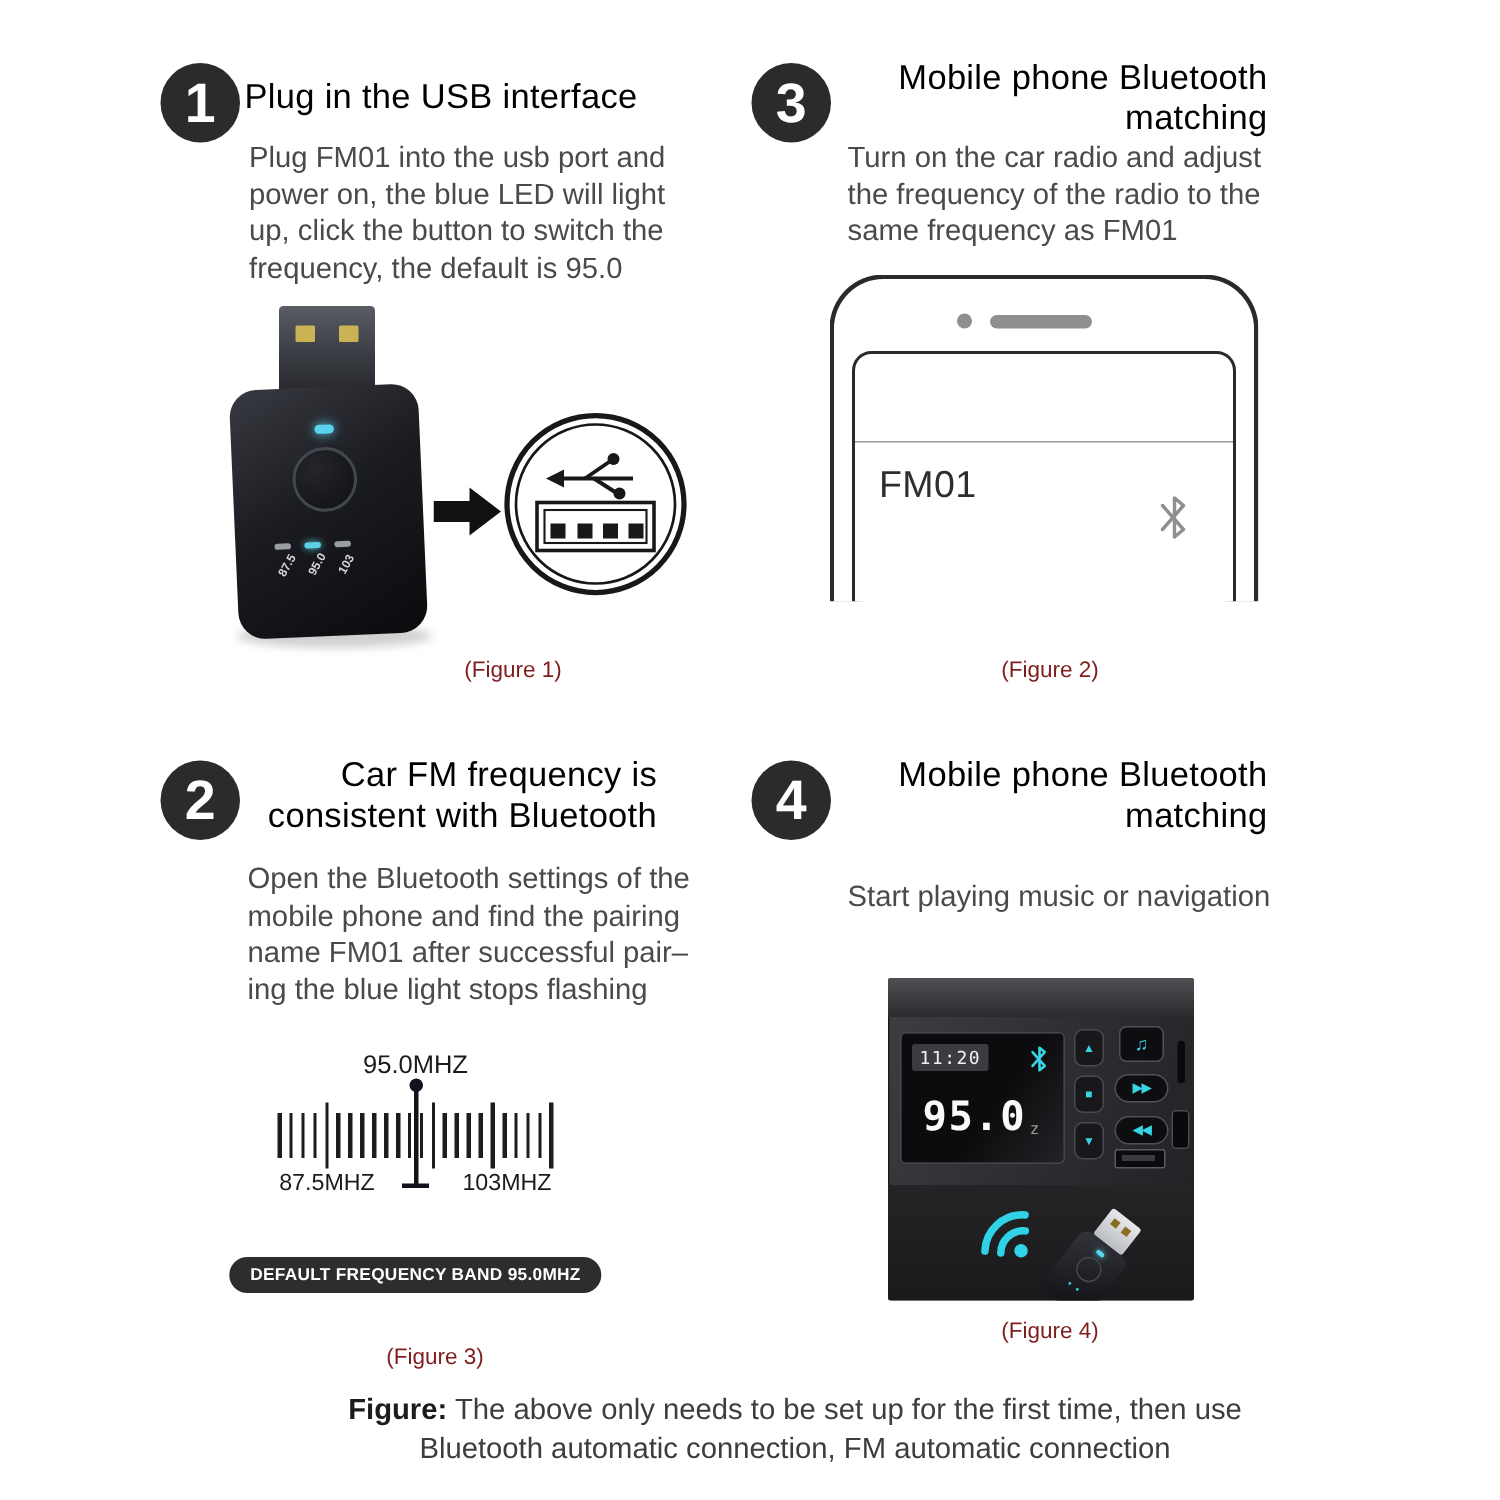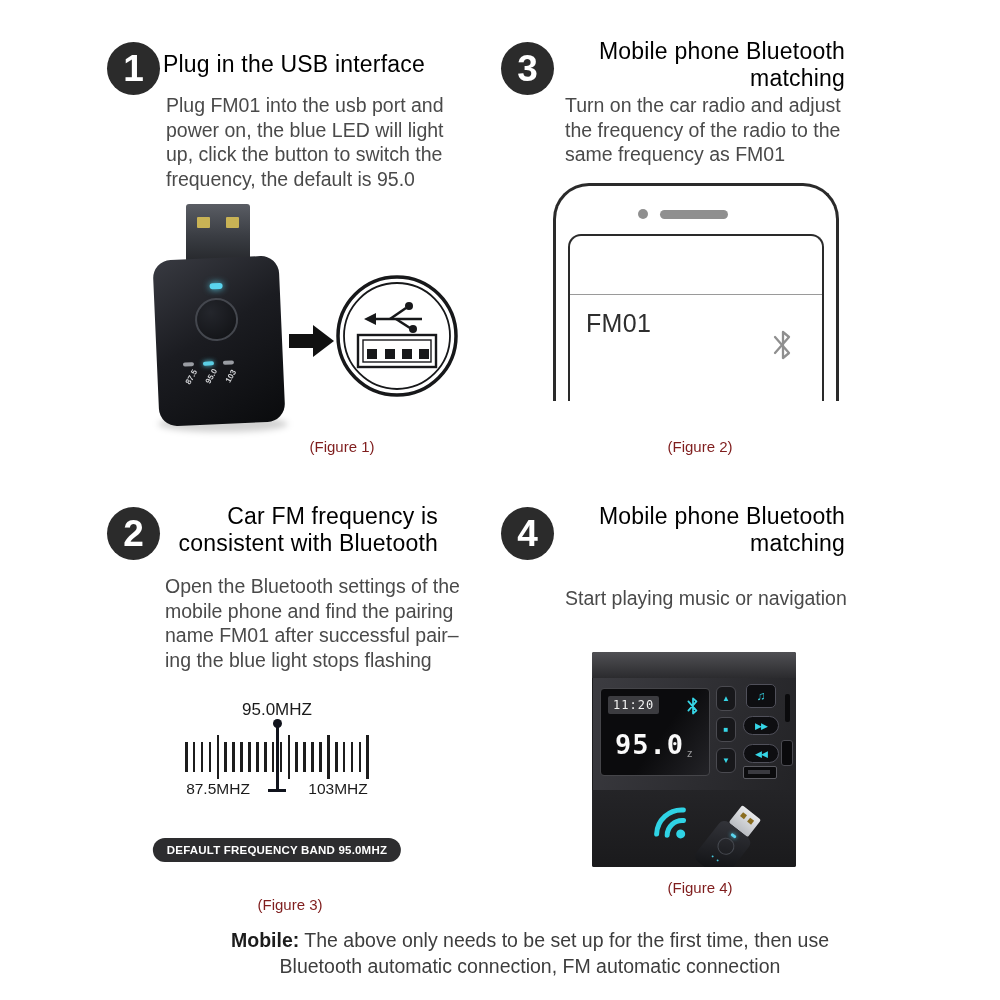--- a/index.html
+++ b/index.html
@@ -309,17 +309,17 @@
           <div class="mbtn"></div>
           <div class="mdots">• •</div>
         </div>
       </div>
     </div>
   </div>
 
   <div class="caption" style="left:700px; top:879px;">(Figure 4)</div>
 
   <div class="remarks">
-    <div><b>Mobile:</b><span> The above only needs to be set up for the first time, then use</span></div>
+    <div><b>Figure:</b><span> The above only needs to be set up for the first time, then use</span></div>
     <div>Bluetooth automatic connection, FM automatic connection</div>
   </div>
 
 </div>
 
 </body></html>

